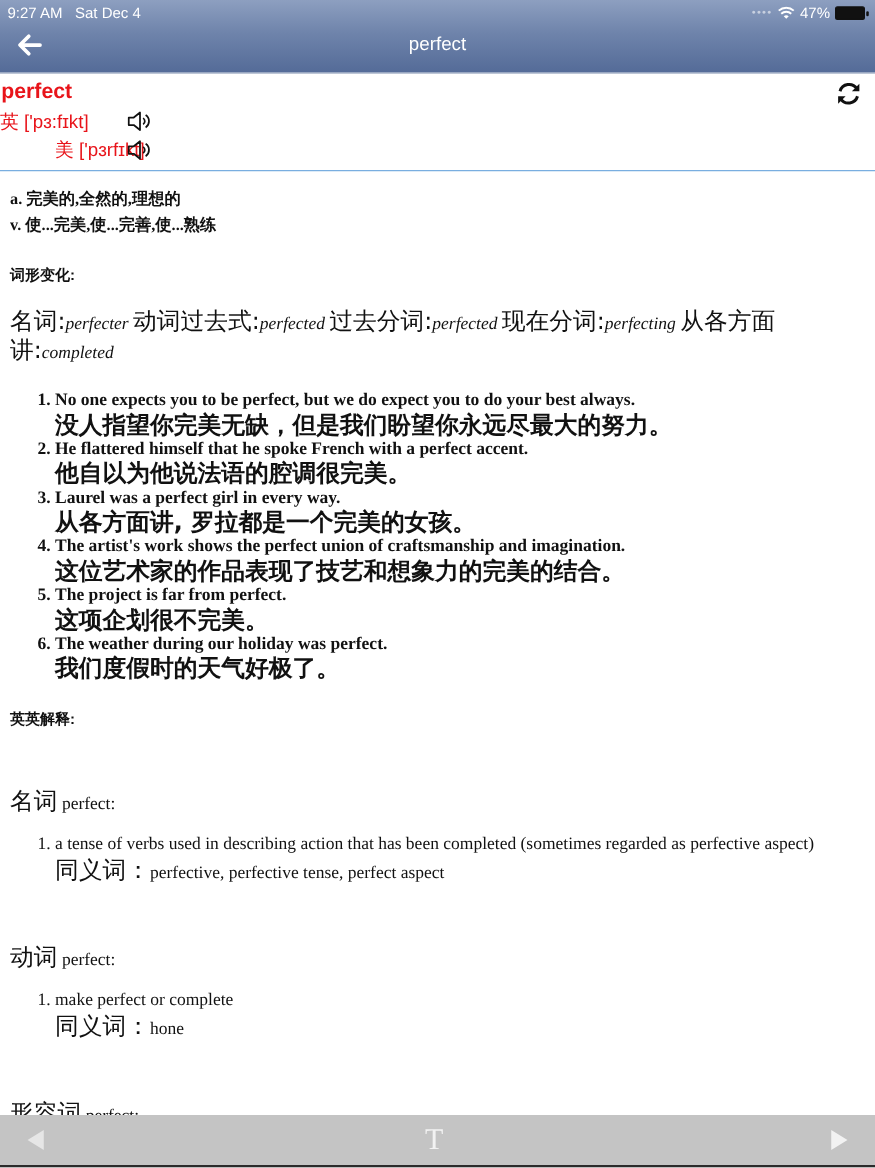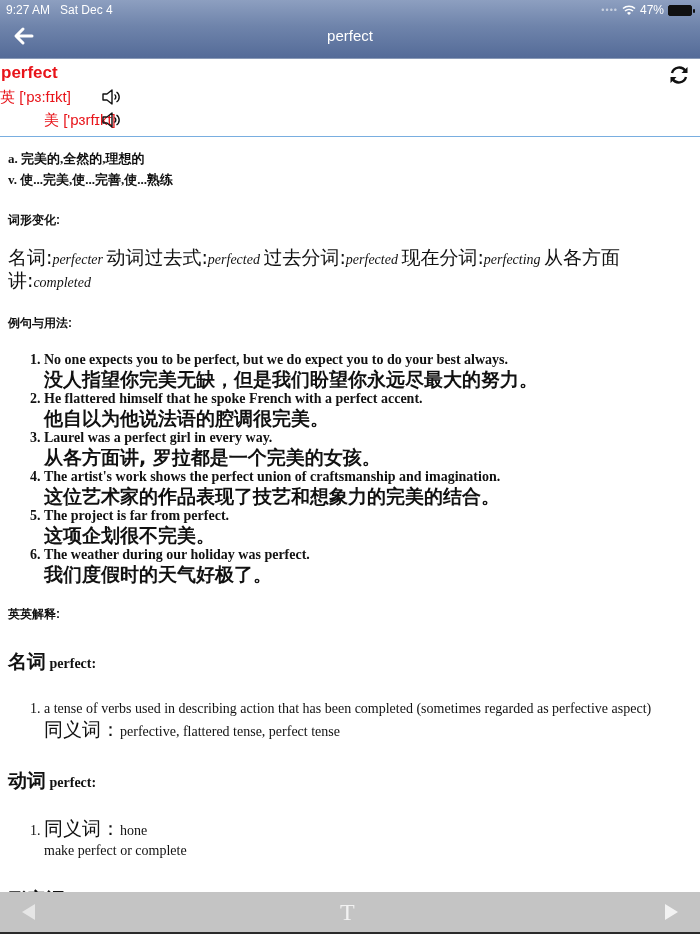--- a/index.html
+++ b/index.html
@@ -33,22 +33,22 @@
   .refresh { position: absolute; right: 10px; top: 5px; width: 22px; height: 22px; cursor: pointer; }
 
   .content { position: absolute; left: 0; top: 138px; width: 670px; height: 756px; overflow: hidden; padding: 0 8px; }
   .basic { margin-top: 10px; font-size: 13px; line-height: 21px; font-weight: bold; font-family: "Liberation Serif", serif; }
   h2 { font-family: "Liberation Sans", sans-serif; font-weight: bold; font-size: 12px; margin-top: 22px; margin-bottom: 0; }
   .forms { margin-top: 18px; font-size: 14px; line-height: 20px; }
   .forms i { font-family: "Liberation Serif", serif; }
   ol.examples { margin-top: 18px; padding-left: 36px; font-size: 14px; line-height: 19.5px; font-weight: bold; }
   ol.examples li { padding-left: 0; }
   .cn { font-family: "DejaVu Sans", sans-serif; font-size: 19px; }
-  h3 { font-family: "Liberation Serif", serif; font-weight: bold; font-size: 14px; margin-top: 26px; }
-  ol.defs { margin-top: 24px; padding-left: 36px; font-size: 14px; line-height: 20px; }
+  h3 { font-family: "Liberation Serif", serif; font-weight: normal; font-size: 14px; margin-top: 44px; }
+  ol.defs { margin-top: 12px; padding-left: 36px; font-size: 14px; line-height: 20px; }
 
   .bottombar {
     position: absolute; left: 0; bottom: 0; width: 700px; height: 42px; background: #c4c4c4;
     border-bottom: 2px solid #2a2a2a;
   }
   .prev { position: absolute; left: 22px; top: 12px; width: 0; height: 0; border-top: 8px solid transparent; border-bottom: 8px solid transparent; border-right: 13px solid #e6e6e6; cursor: pointer; }
   .next { position: absolute; right: 22px; top: 12px; width: 0; height: 0; border-top: 8px solid transparent; border-bottom: 8px solid transparent; border-left: 13px solid #f2f2f2; cursor: pointer; }
   .textsize { position: absolute; left: 340px; top: 7px; font-family: "Liberation Serif", serif; font-size: 24px; color: #f2f2f2; cursor: pointer; }
 </style>
 </head>
@@ -105,21 +105,20 @@
 
   <h2>词形变化:</h2>
   <div class="forms">
     <span class="cn">名词:</span><i>perfecter</i>
     <span class="cn">动词过去式:</span><i>perfected</i>
     <span class="cn">过去分词:</span><i>perfected</i>
     <span class="cn">现在分词:</span><i>perfecting</i>
     <span class="cn">从各方面讲:</span><i>completed</i>
   </div>
 
-  <h2>例句与用法:</h2>
   <ol class="examples">
     <li>
         <div>No one expects you to be perfect, but we do expect you to do your best always.</div>
         <div class="cn">没人指望你完美无缺，但是我们盼望你永远尽最大的努力。</div>
       </li>
     <li>
         <div>He flattered himself that he spoke French with a perfect accent.</div>
         <div class="cn">他自以为他说法语的腔调很完美。</div>
       </li>
     <li>
@@ -139,29 +138,29 @@
         <div class="cn">我们度假时的天气好极了。</div>
       </li>
   </ol>
 
   <h2>英英解释:</h2>
 
   <h3><span class="cn">名词</span> <span>perfect:</span></h3>
   <ol class="defs">
     <li>
         <div>a tense of verbs used in describing action that has been completed (sometimes regarded as perfective aspect)</div>
-        <div><span class="cn">同义词：</span><span>perfective, flattered tense, perfect tense</span></div>
+        <div><span class="cn">同义词：</span><span>perfective, perfective tense, perfect aspect</span></div>
       </li>
   </ol>
 
   <h3><span class="cn">动词</span> <span>perfect:</span></h3>
   <ol class="defs">
     <li>
+        <div>make perfect or complete</div>
         <div><span class="cn">同义词：</span><span>hone</span></div>
-        <div>make perfect or complete</div>
       </li>
   </ol>
 
   <h3><span class="cn">形容词</span> <span>perfect:</span></h3>
 
 </div>
 
 <div class="bottombar">
   <div class="prev"></div>
   <div class="textsize">T</div>

